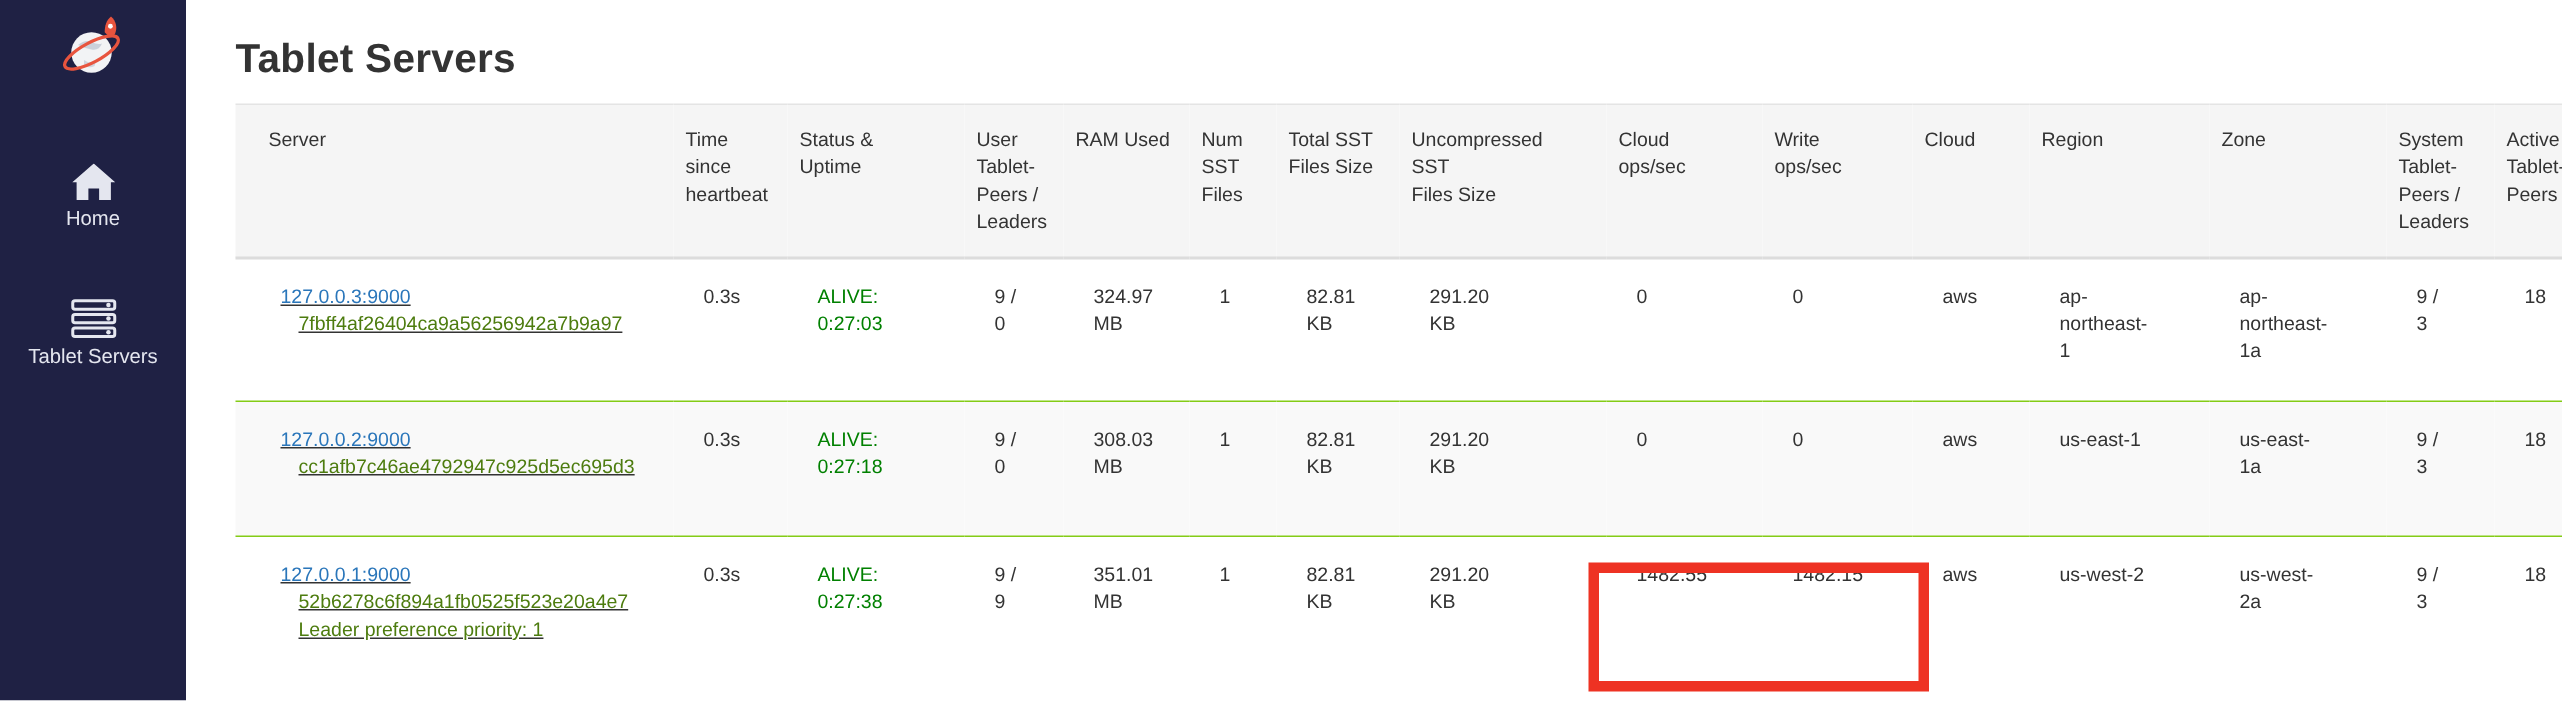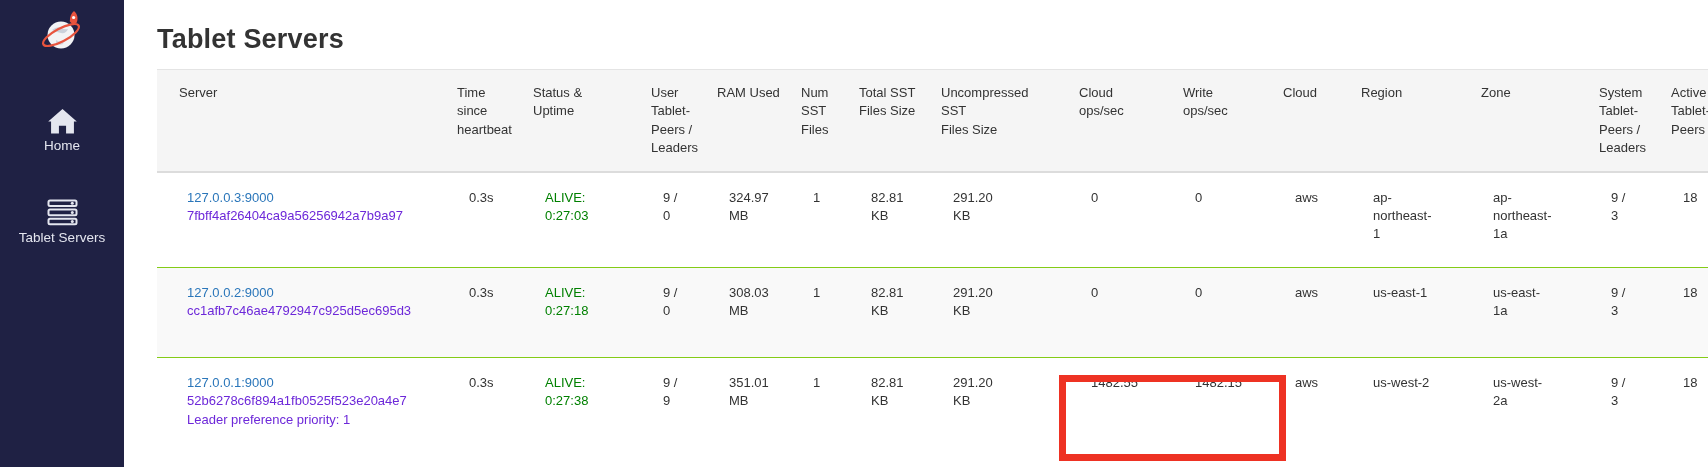--- a/index.html
+++ b/index.html
@@ -40,29 +40,29 @@
     text-align:left;vertical-align:top;font-weight:normal;
     padding:14px 8px 8px 8px;background:#f5f5f5;
     border-top:1px solid #e4e4e4;border-bottom:2px solid #dcdcdc;
     white-space:pre-line;line-height:1.42;
   }
   th:first-child{padding-left:22px;}
   td{
     vertical-align:top;padding:16px 8px 8px 20px;
     white-space:pre-line;line-height:1.42;border-top:1px solid #84cc16;
   }
-  td.server-cell{padding-left:30px;}
+  td.server-cell{padding-left:30px;text-decoration:underline;}
   thead tr{height:102px;}
   tbody tr:nth-child(1){height:96px;}
   tbody tr:nth-child(2){height:90px;background:#f9f9f9;}
   tbody tr:nth-child(3){height:120px;}
   tbody tr:first-child td{border-top:none;}
 
   a.server-link{color:var(--link-blue);text-decoration:none;cursor:pointer;}
-  .server-uuid,.server-note{color:#6d28d9;}
+  .server-uuid,.server-note{color:#4d7c0f;margin-left:12px;}
   td.status-cell{color:var(--green);}
 
   .highlight-box{
     position:absolute;left:935px;top:375px;width:227px;height:86px;
     border:7px solid var(--highlight-red);box-sizing:border-box;
     pointer-events:none;
   }
 </style>
 </head>
 <body>

